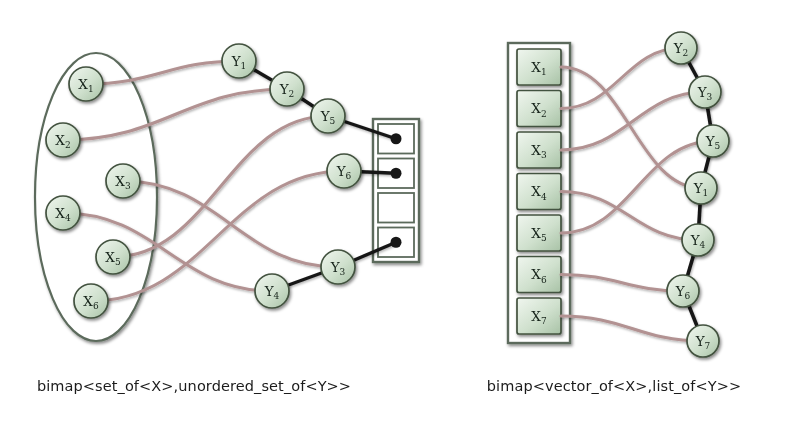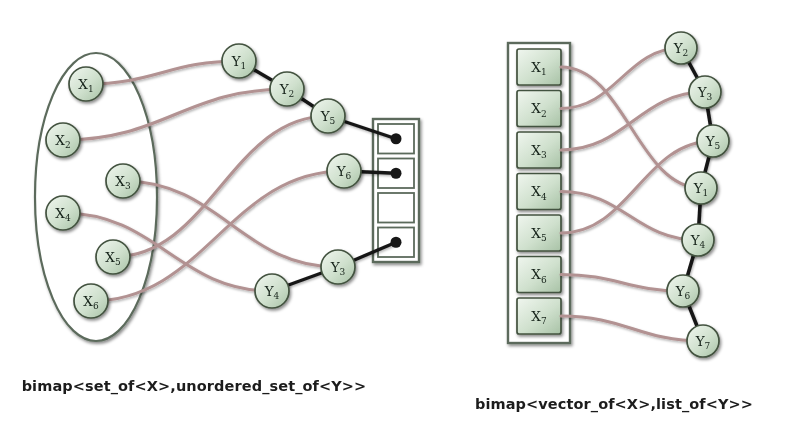--- a/index.html
+++ b/index.html
@@ -16,21 +16,20 @@
     font-size:13.5px;
     fill:#17241b;
   }
   .node-label .sub { font-size:9px; }
   .caption {
     position:absolute;
     text-align:center;
     font-size:14.5px;
     letter-spacing:0.1px;
     color:#1c1c1c;
-    font-weight:bold;
   }
   .caption-left  { left:14px;  top:378px; width:360px; }
   .caption-right { left:456px; top:378px; width:316px; }
 </style>
 </head>
 <body>
 
 <div class="canvas">
   <svg id="diagram-svg" width="792" height="435" viewBox="0 0 792 435">
     <defs>
@@ -140,14 +139,14 @@
         <text x="701" y="192.5" text-anchor="middle" class="node-label"><tspan>Y</tspan><tspan dy="3.5" class="sub">1</tspan></text>
         <circle cx="698" cy="240" r="16" fill="url(#nodeGrad)" stroke="#43523f" stroke-width="1.7" filter="url(#ds)"></circle>
         <text x="698" y="244.5" text-anchor="middle" class="node-label"><tspan>Y</tspan><tspan dy="3.5" class="sub">4</tspan></text>
         <circle cx="683" cy="291" r="16" fill="url(#nodeGrad)" stroke="#43523f" stroke-width="1.7" filter="url(#ds)"></circle>
         <text x="683" y="295.5" text-anchor="middle" class="node-label"><tspan>Y</tspan><tspan dy="3.5" class="sub">6</tspan></text>
         <circle cx="703" cy="341" r="16" fill="url(#nodeGrad)" stroke="#43523f" stroke-width="1.7" filter="url(#ds)"></circle>
         <text x="703" y="345.5" text-anchor="middle" class="node-label"><tspan>Y</tspan><tspan dy="3.5" class="sub">7</tspan></text>
       </g>
     </svg>
   <div class="caption caption-left" style="color: rgb(28, 28, 28);">bimap&lt;set_of&lt;X&gt;,unordered_set_of&lt;Y&gt;&gt;</div>
-  <div class="caption caption-right" style="color: rgb(28, 28, 28); margin-top: 18px;">bimap&lt;vector_of&lt;X&gt;,list_of&lt;Y&gt;&gt;</div>
+  <div class="caption caption-right" style="color: rgb(28, 28, 28);">bimap&lt;vector_of&lt;X&gt;,list_of&lt;Y&gt;&gt;</div>
 </div>
 
 </body></html>

